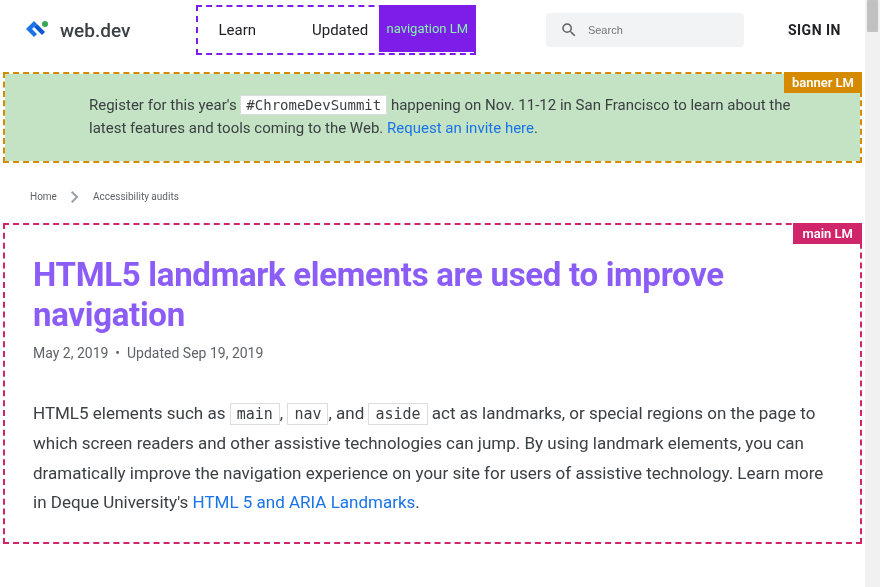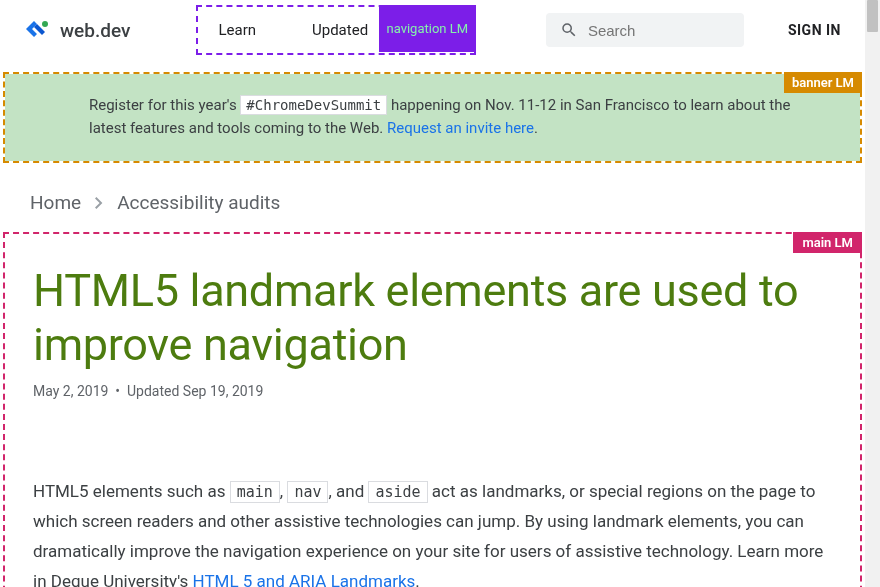--- a/index.html
+++ b/index.html
@@ -8,39 +8,39 @@
 .scrollbar{position:fixed;right:0;top:0;width:15px;height:587px;background:#f1f1f1}
 .scrollbar-thumb{position:absolute;left:2px;width:11px;background:#c1c1c1;top:0;height:32px;border-radius:1px}
 
 .topbar{display:flex;align-items:center;padding:12px 24px;height:60px;gap:24px}
 .logo{display:flex;align-items:flex-start;gap:8px;font-weight:500;font-size:19px;color:#3c4043}
 .logo-mark{display:inline-flex;align-items:center}
 .nav{display:flex;gap:56px;margin-left:42px;padding:14px 20px;position:relative;border:2.5px dashed #7c1ee8}
 .nav a{text-decoration:none;color:#202124;font-size:15px}
 .nav-tag{position:absolute;right:-2px;top:-2px;background:#7c1ee8;color:#86efac;font-size:13px;font-weight:400;padding:16px 8px}
 .search{display:flex;align-items:center;background:#f1f3f4;border-radius:4px;padding:8px 14px;gap:10px;width:198px;margin-left:auto}
-.search input{border:none;background:transparent;outline:none;font-size:15px;color:#a16207;width:100%}
+.search input{border:none;background:transparent;outline:none;font-size:11px;color:#a16207;width:100%}
 .search svg{flex-shrink:0}
 .signin{font-weight:700;font-size:14px;letter-spacing:.5px;color:#202124;margin-left:20px;cursor:pointer}
 
 .banner-wrap{position:relative;border:2.5px dashed #d68a00;margin:12px 3px 0}
 .banner{background:#c3e3c4;padding:20px 48px 20px 84px;font-size:15px;line-height:1.55;color:#3c4043}
 .banner code{background:#fff;border:1px solid #dadce0;padding:1px 5px;font-family:ui-monospace,Menlo,monospace;font-size:14px}
 .banner a{color:#1a73e8;text-decoration:none}
 .banner-tag{position:absolute;right:-2px;top:-2px;background:#d68a00;color:#fff;font-size:13px;font-weight:600;padding:3px 8px}
 
-.crumbs{display:flex;align-items:flex-start;gap:14px;padding:28px 30px 18px;font-size:19px;color:#5f6368}
+.crumbs{display:flex;align-items:flex-start;gap:14px;padding:28px 30px 18px;font-size:10px;color:#5f6368}
 .crumbs .sep{color:#9aa0a6}
 
 .main-wrap{position:relative;border:2.5px dashed #d1256b;margin:0 3px}
 .main{padding:30px 28px 24px}
 .main-tag{position:absolute;right:-2px;top:-2px;background:#d1256b;color:#fff;font-size:13px;font-weight:600;padding:3px 9px}
-h1{font-size:45px;font-weight:400;line-height:1.22;color:#4d7c0f;letter-spacing:-.3px}
+h1{font-size:33px;font-weight:700;line-height:1.22;color:#8b5cf6;letter-spacing:-.3px}
 .dates{margin-top:10px;font-size:14px;color:#5f6368}
-.body{margin-top:78px;font-size:17px;line-height:1.75;color:#3c4043}
+.body{margin-top:38px;font-size:17px;line-height:1.75;color:#3c4043}
 .body code{background:#fff;border:1px solid #dadce0;padding:1px 6px;font-family:ui-monospace,Menlo,monospace;font-size:15px}
 .body a{color:#1a73e8;text-decoration:none}
 </style>
 </head>
 <body>
 
 <div class="page">
 
 <div class="topbar">
   <div class="logo">

